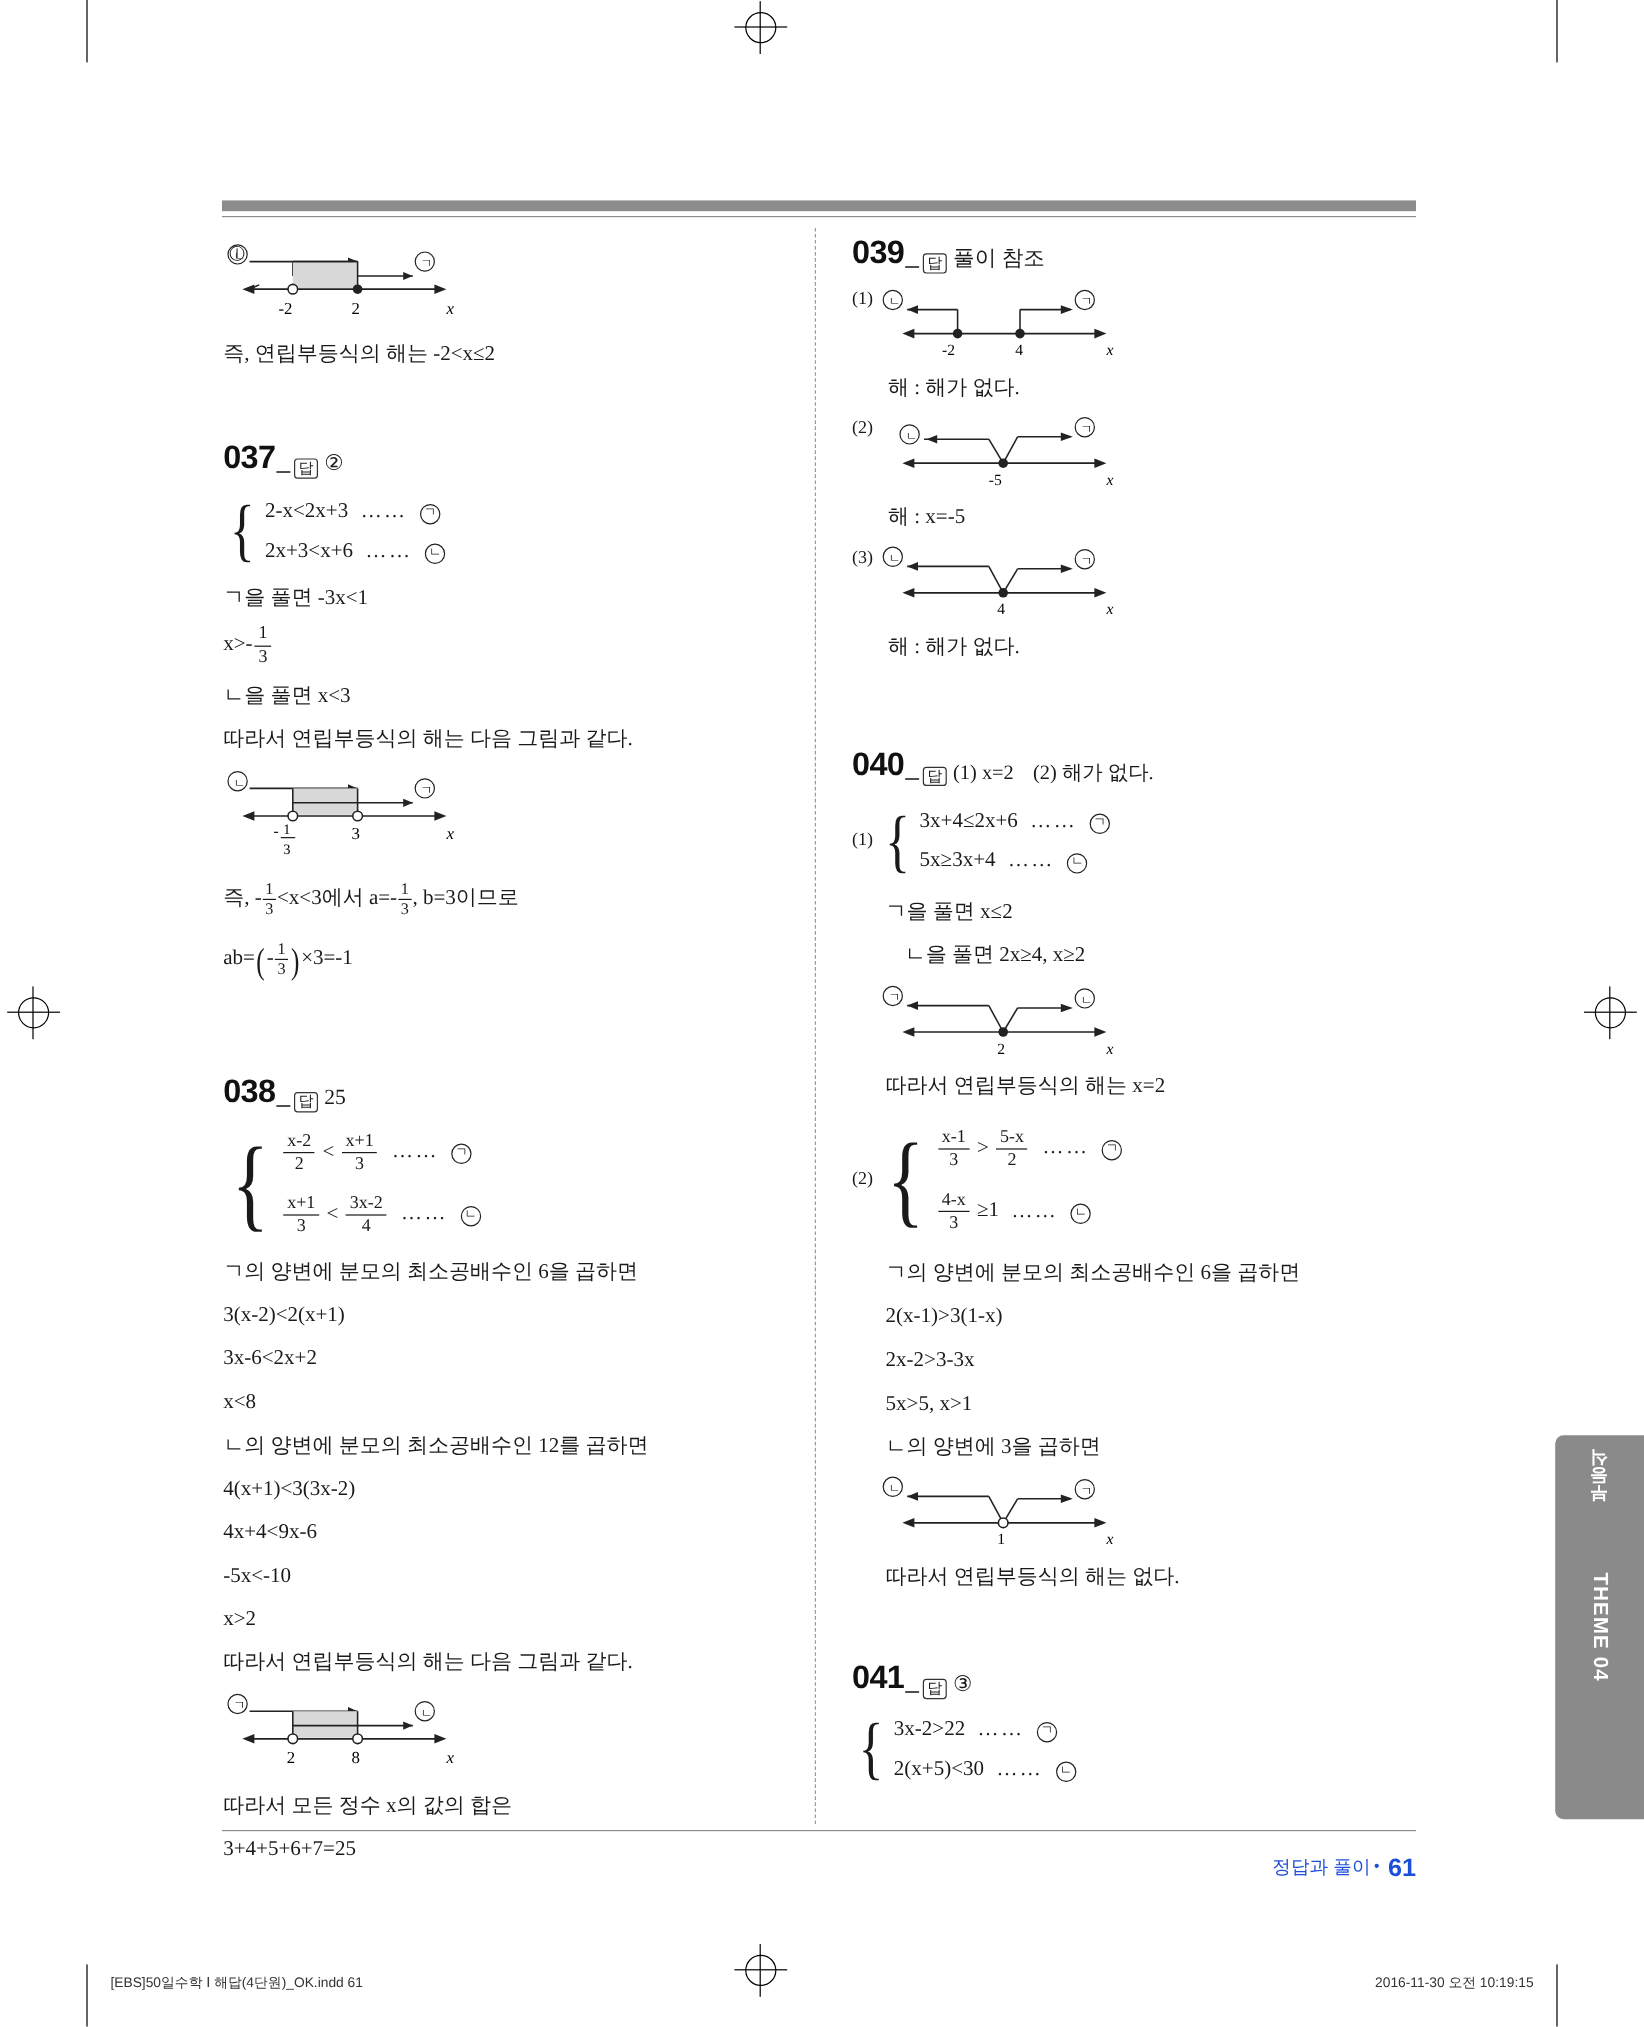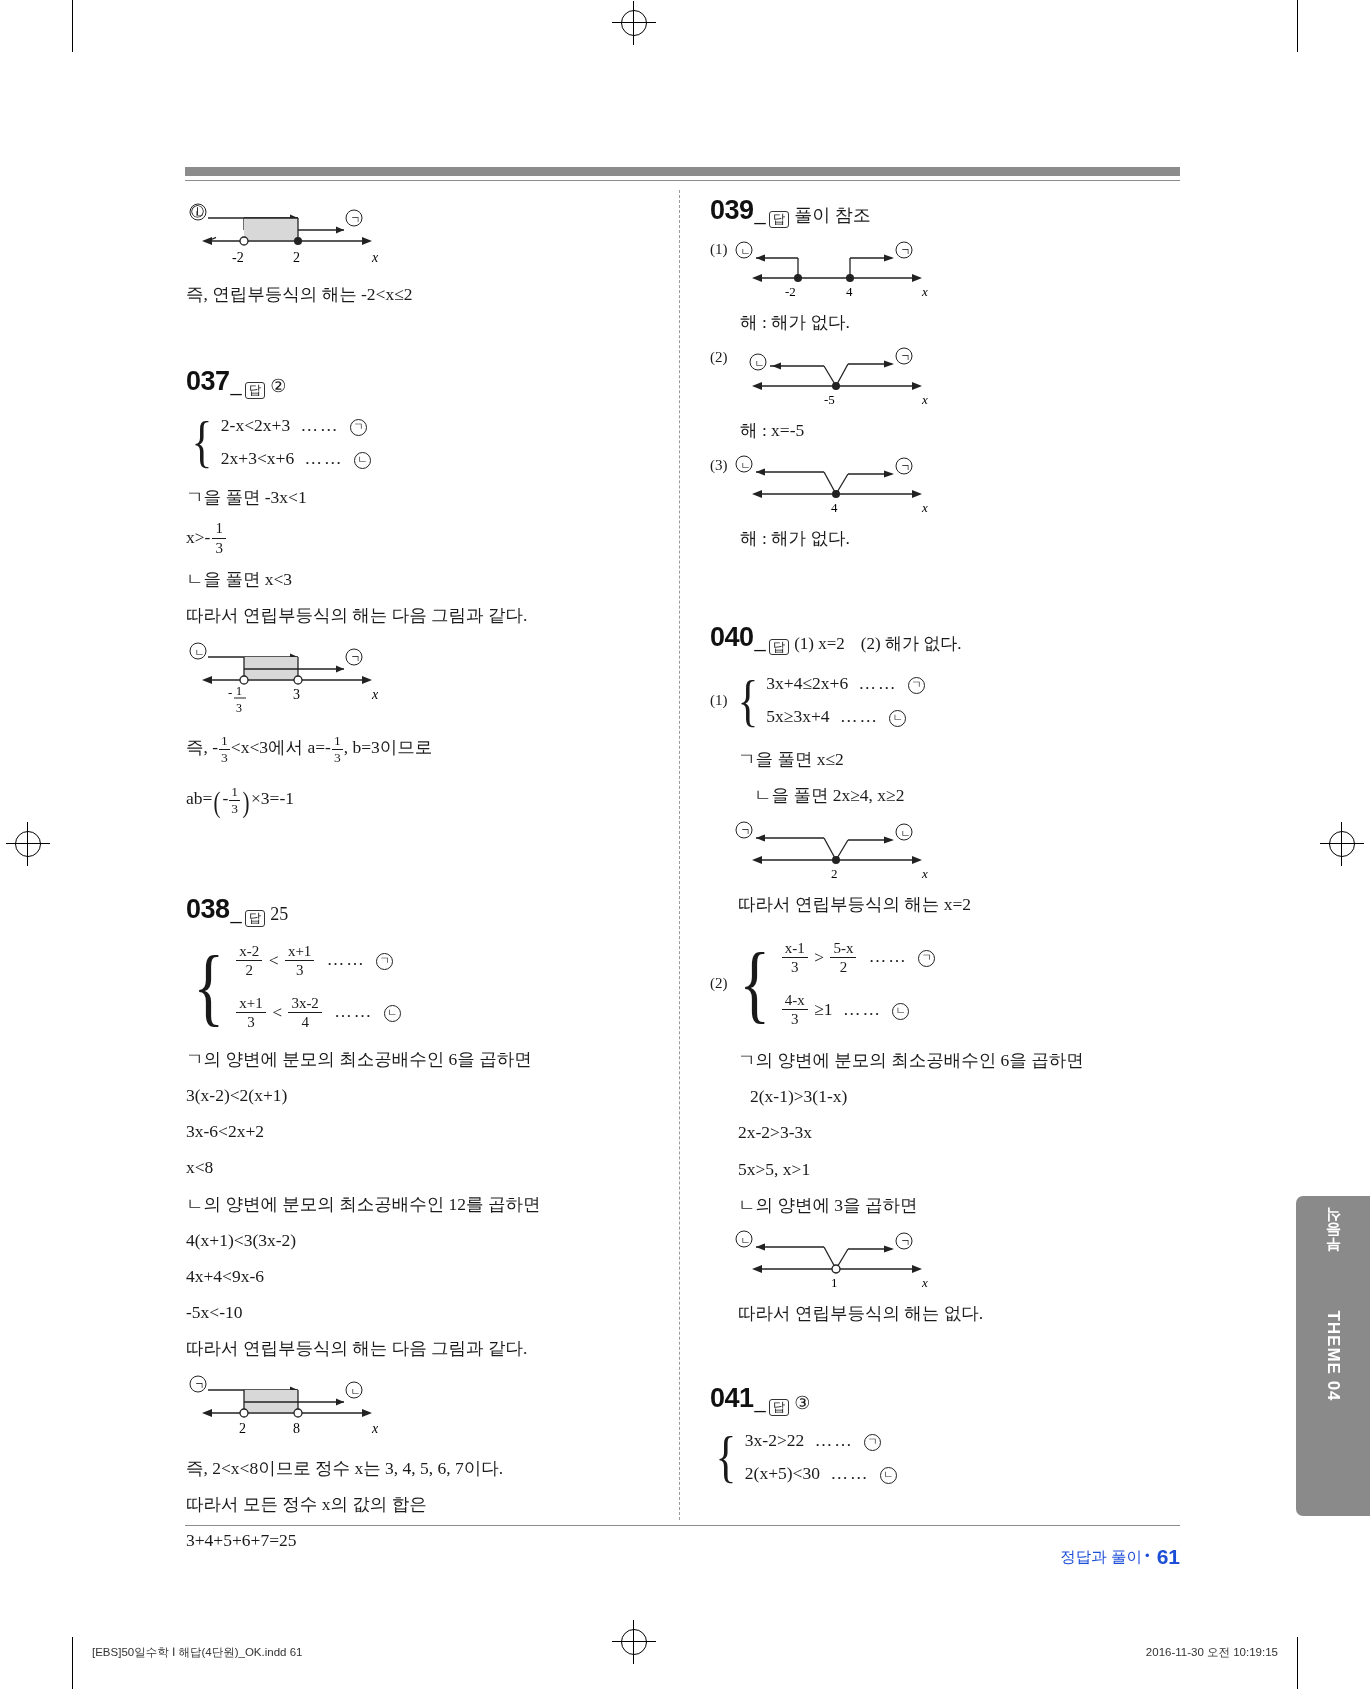--- a/index.html
+++ b/index.html
@@ -263,20 +263,21 @@
     </div>
 
     <div class="line ko">ㄱ의 양변에 분모의 최소공배수인 6을 곱하면</div>
     <div class="line">3(x-2)&lt;2(x+1)</div>
     <div class="line">3x-6&lt;2x+2</div>
     <div class="line">x&lt;8</div>
     <div class="line ko">ㄴ의 양변에 분모의 최소공배수인 12를 곱하면</div>
     <div class="line">4(x+1)&lt;3(3x-2)</div>
     <div class="line">4x+4&lt;9x-6</div>
     <div class="line">-5x&lt;-10</div>
+    <div class="line">x&gt;2</div>
     <div class="line ko">따라서 연립부등식의 해는 다음 그림과 같다.</div>
 
     <div class="fig">
       <svg width="260" height="74" viewBox="0 0 260 74">
         <circle cx="12" cy="12" r="8" fill="none" stroke="#222" stroke-width="1"></circle>
         <text x="8.5" y="16.5" font-size="10" font-family="Liberation Sans, sans-serif">ㄱ</text>
         <circle cx="168" cy="18" r="8" fill="none" stroke="#222" stroke-width="1"></circle>
         <text x="164.5" y="22.5" font-size="10" font-family="Liberation Sans, sans-serif">ㄴ</text>
         <line x1="22" y1="18" x2="112" y2="18" stroke="#222" stroke-width="1.3"></line>
         <polygon points="112,18 104,14.6 104,21.4" fill="#222"></polygon>
@@ -289,21 +290,20 @@
         <polygon points="186,41 176,37 176,45" fill="#222"></polygon>
         <polygon points="16,41 26,37 26,45" fill="#222"></polygon>
         <circle cx="58" cy="41" r="4" fill="#fff" stroke="#222" stroke-width="1.3"></circle>
         <circle cx="112" cy="41" r="4" fill="#fff" stroke="#222" stroke-width="1.3"></circle>
         <text x="53" y="61" font-size="14" font-family="Liberation Serif, serif">2</text>
         <text x="107" y="61" font-size="14" font-family="Liberation Serif, serif">8</text>
         <text x="186" y="61" font-size="14" font-style="italic" font-family="Liberation Serif, serif">x</text>
       </svg>
     </div>
 
-    <div class="line ko">즉, 2&lt;x&lt;8이므로 정수 x는 3, 4, 5, 6, 7이다.</div>
     <div class="line ko">따라서 모든 정수 x의 값의 합은</div>
     <div class="line">3+4+5+6+7=25</div>
   </div>
 
   <div class="col col-right">
 
     <div class="qhead">
       <span class="qnum">039</span>
       <span class="qdash">_</span>
       <span class="ansbadge">답</span>
@@ -451,21 +451,21 @@
             <span class="frac"><span class="num">4-x</span><span class="den">3</span></span>
             <span>≥1</span>
             <span class="dots">……</span>
             <span class="circ-l">ㄴ</span>
           </span>
         </span>
       </span>
     </div>
 
     <div class="line ko" style="margin-left:28px;">ㄱ의 양변에 분모의 최소공배수인 6을 곱하면</div>
-    <div class="line" style="margin-left:40px;font-family:Liberation Serif, serif;">2(x-1)&gt;3(1-x)</div>
+    <div class="line" style="margin-left:28px;font-family:Liberation Serif, serif;">2(x-1)&gt;3(1-x)</div>
     <div class="line" style="margin-left:28px;">2x-2&gt;3-3x</div>
     <div class="line" style="margin-left:28px;">5x&gt;5, x&gt;1</div>
     <div class="line ko" style="margin-left:28px;">ㄴ의 양변에 3을 곱하면</div>
 
     <div class="fig" style="margin-left:22px;">
       <svg width="250" height="62" viewBox="0 0 250 62">
         <circle cx="12" cy="10" r="8" fill="none" stroke="#222" stroke-width="1"></circle>
         <text x="8.5" y="14.5" font-size="10" font-family="Liberation Sans, sans-serif">ㄴ</text>
         <circle cx="172" cy="12" r="8" fill="none" stroke="#222" stroke-width="1"></circle>
         <text x="168.5" y="16.5" font-size="10" font-family="Liberation Sans, sans-serif">ㄱ</text>

